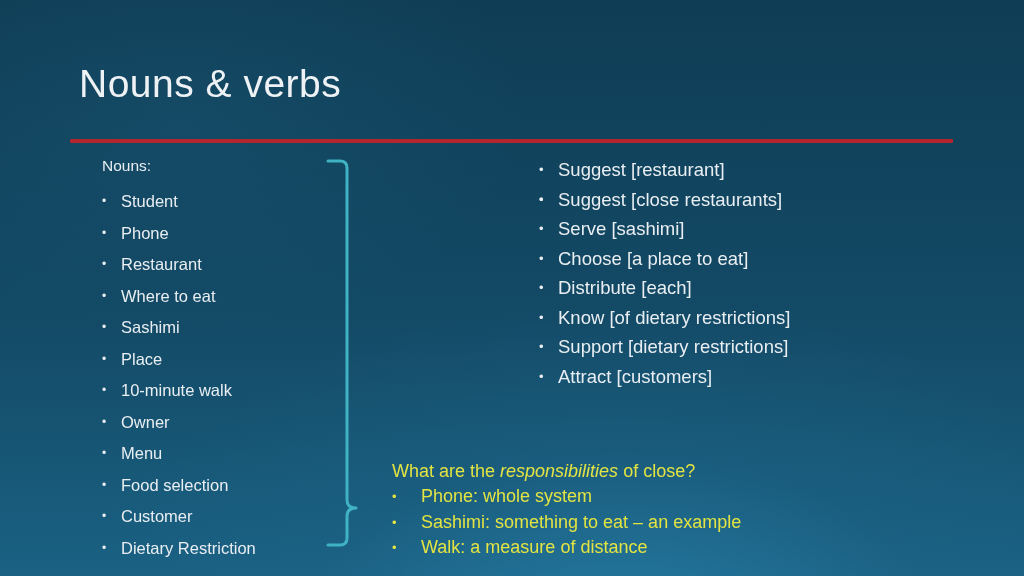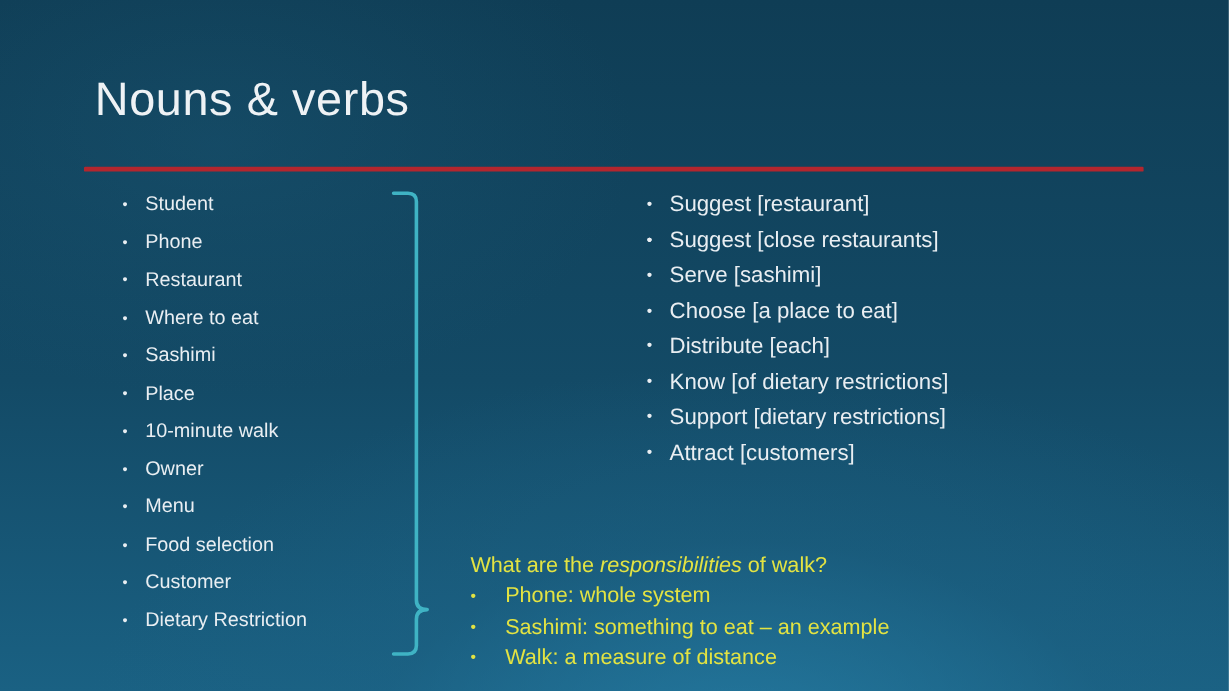--- a/index.html
+++ b/index.html
@@ -44,20 +44,21 @@
     .brace { position: absolute; left: 326px; top: 155px; width: 40px; height: 395px; }
   </style>
 </head>
 <body>
 
 <div class="slide">
   <h1 class="title">Nouns &amp; verbs</h1>
   <div class="rule"></div>
 
   <div class="nouns">
+    <div class="head">Nouns:</div>
     <ul>
       <li><span class="bullet">•</span><span>Student</span></li>
       <li><span class="bullet">•</span><span>Phone</span></li>
       <li><span class="bullet">•</span><span>Restaurant</span></li>
       <li><span class="bullet">•</span><span>Where to eat</span></li>
       <li><span class="bullet">•</span><span>Sashimi</span></li>
       <li><span class="bullet">•</span><span>Place</span></li>
       <li><span class="bullet">•</span><span>10-minute walk</span></li>
       <li><span class="bullet">•</span><span>Owner</span></li>
       <li><span class="bullet">•</span><span>Menu</span></li>
@@ -79,20 +80,20 @@
       <li><span class="bullet">•</span><span>Serve [sashimi]</span></li>
       <li><span class="bullet">•</span><span>Choose [a place to eat]</span></li>
       <li><span class="bullet">•</span><span>Distribute [each]</span></li>
       <li><span class="bullet">•</span><span>Know [of dietary restrictions]</span></li>
       <li><span class="bullet">•</span><span>Support [dietary restrictions]</span></li>
       <li><span class="bullet">•</span><span>Attract [customers]</span></li>
     </ul>
   </div>
 
   <div class="resp">
-    <div class="q"><span>What are the </span><em>responsibilities</em><span> of walk?</span></div>
+    <div class="q"><span>What are the </span><em>responsibilities</em><span> of close?</span></div>
     <ul>
       <li><span class="bullet">•</span><span>Phone: whole system</span></li>
       <li><span class="bullet">•</span><span>Sashimi: something to eat – an example</span></li>
       <li><span class="bullet">•</span><span>Walk: a measure of distance</span></li>
     </ul>
   </div>
 </div>
 
 </body></html>

